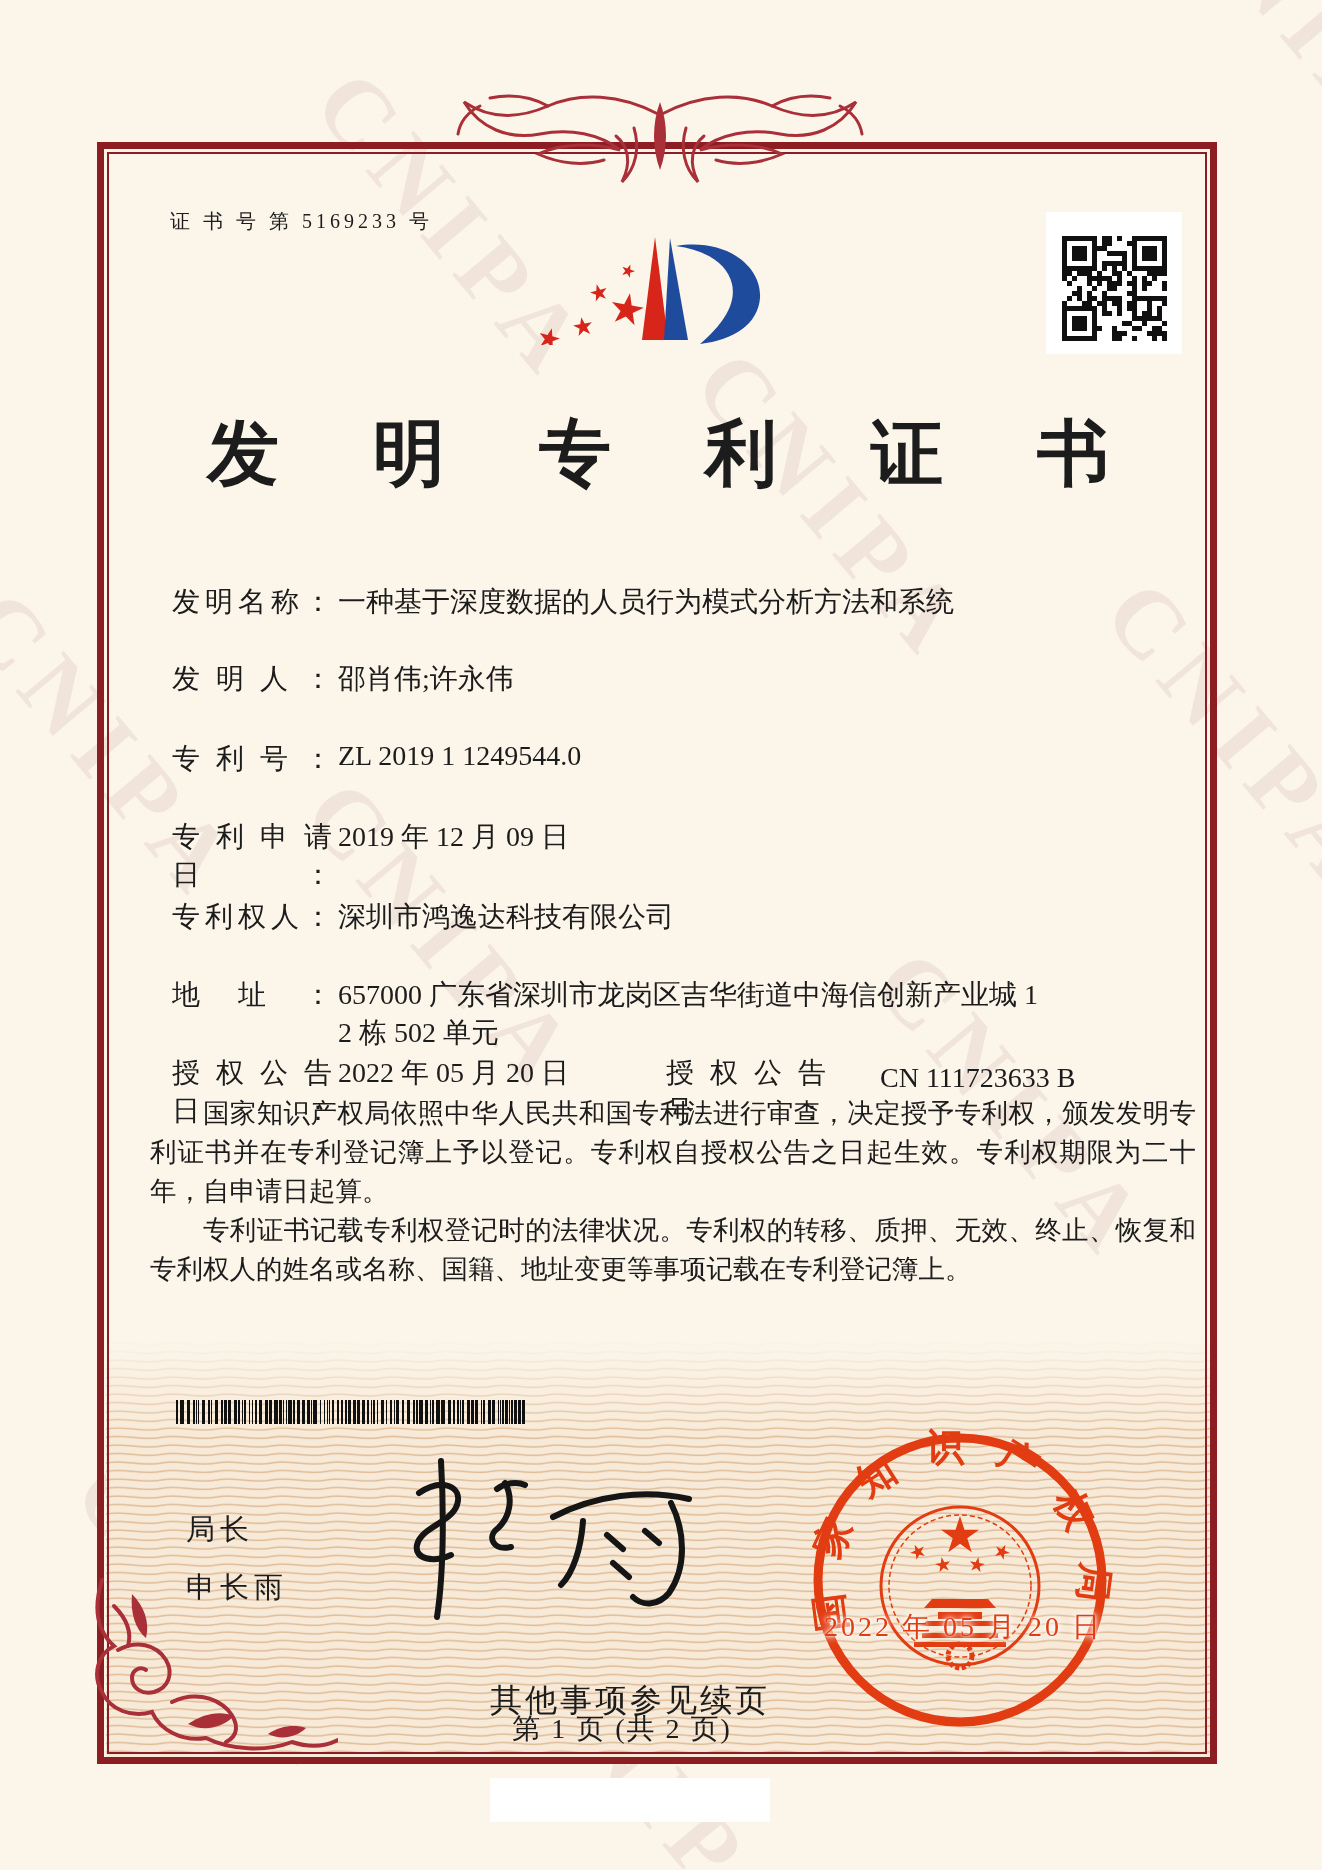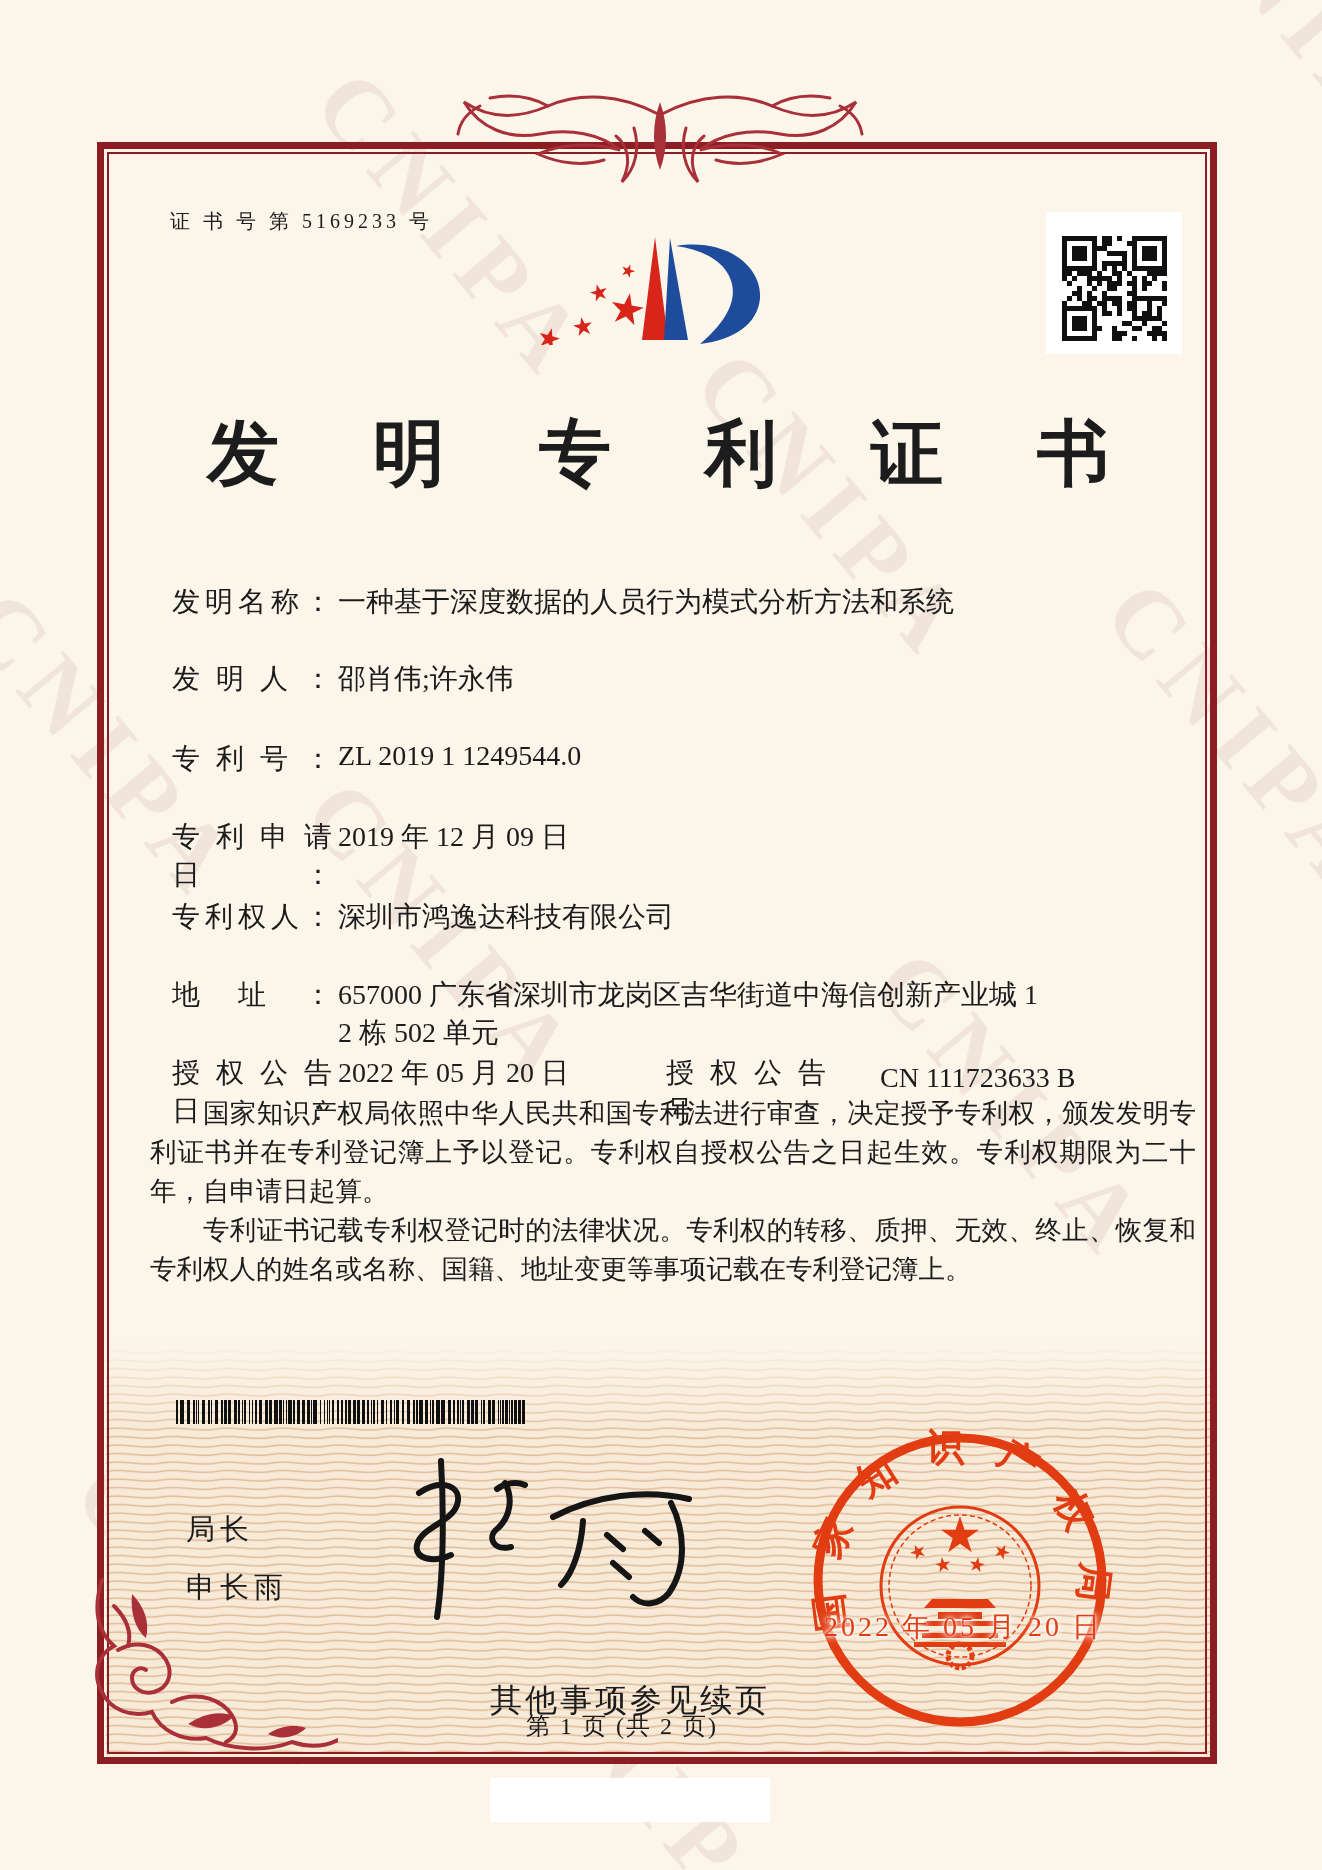--- a/index.html
+++ b/index.html
@@ -45,21 +45,21 @@
       font-family:"Liberation Sans",sans-serif;z-index:4;text-align:center;}
   .signer-name{position:absolute;left:186px;top:1568px;font-size:29px;letter-spacing:5px;
       font-family:"Liberation Sans",sans-serif;z-index:4;}
   .sig{position:absolute;left:345px;top:1455px;z-index:4;}
   .seal-svg{position:absolute;left:800px;top:1418px;z-index:5;}
   .seal-date{position:absolute;left:824px;top:1608px;font-size:28px;letter-spacing:3px;
       color:var(--c-seal,#E23C12);z-index:6;white-space:nowrap;
       text-shadow:0 0 3px #fff,0 0 6px #fff,0 0 10px #fff;}
   
   .page-info{position:absolute;left:297px;top:1710px;width:650px;text-align:center;
-      font-size:24px;letter-spacing:2px;z-index:3;}
+      font-size:28px;letter-spacing:2px;z-index:3;}
   .note-box{position:absolute;left:490px;top:1778px;width:280px;height:44px;background:#fff;z-index:3;}
   .note{position:absolute;left:420px;top:1679px;width:420px;text-align:center;
       font-size:32px;letter-spacing:3px;z-index:4;}
 </style>
 </head>
 <body>
 
 <div class="page" style="--c-bg: #FBF5EA; --c-text: #1C1C1C; --c-border: #8C1D22; --c-flourish: #A93038; --c-seal: #E23C12; --c-wave: #DDB892; --c-band: #F8EAD8; --c-wm: rgba(195,140,140,0.16); --c-logored: #D8251A; --c-logoblue: #1F4B9C;">
 
   <div class="wm" style="left:270px;top:170px">CNIPA</div>

